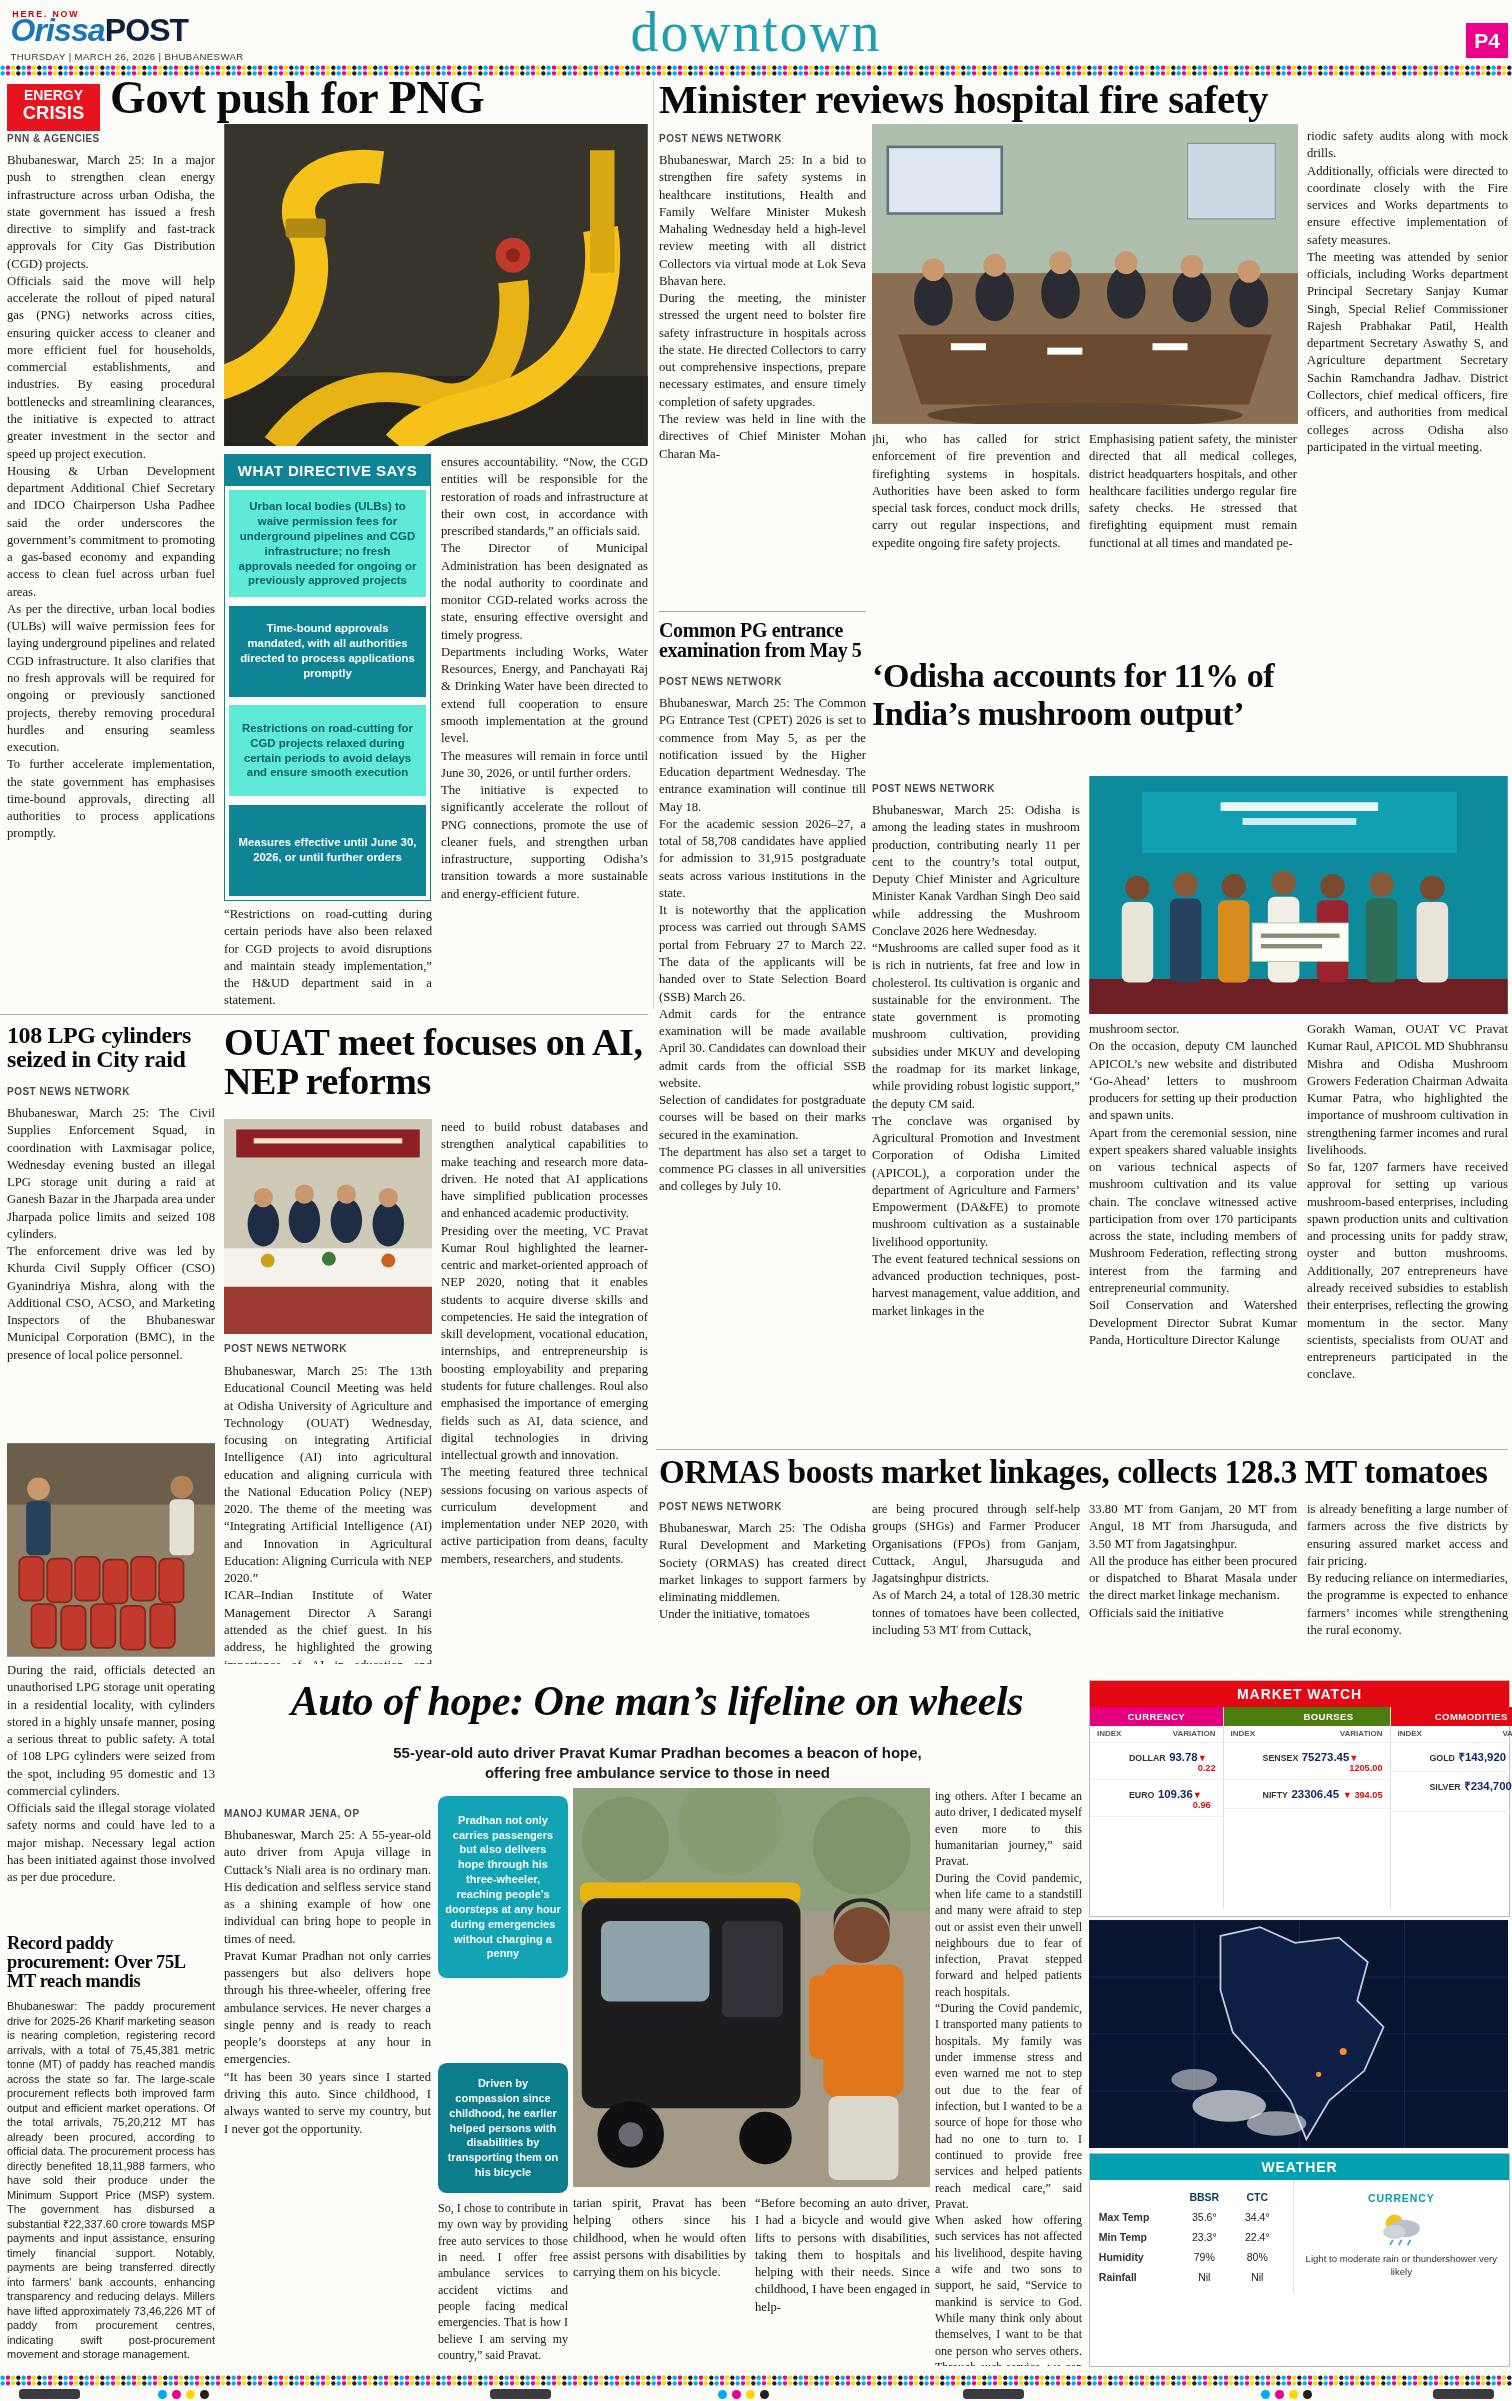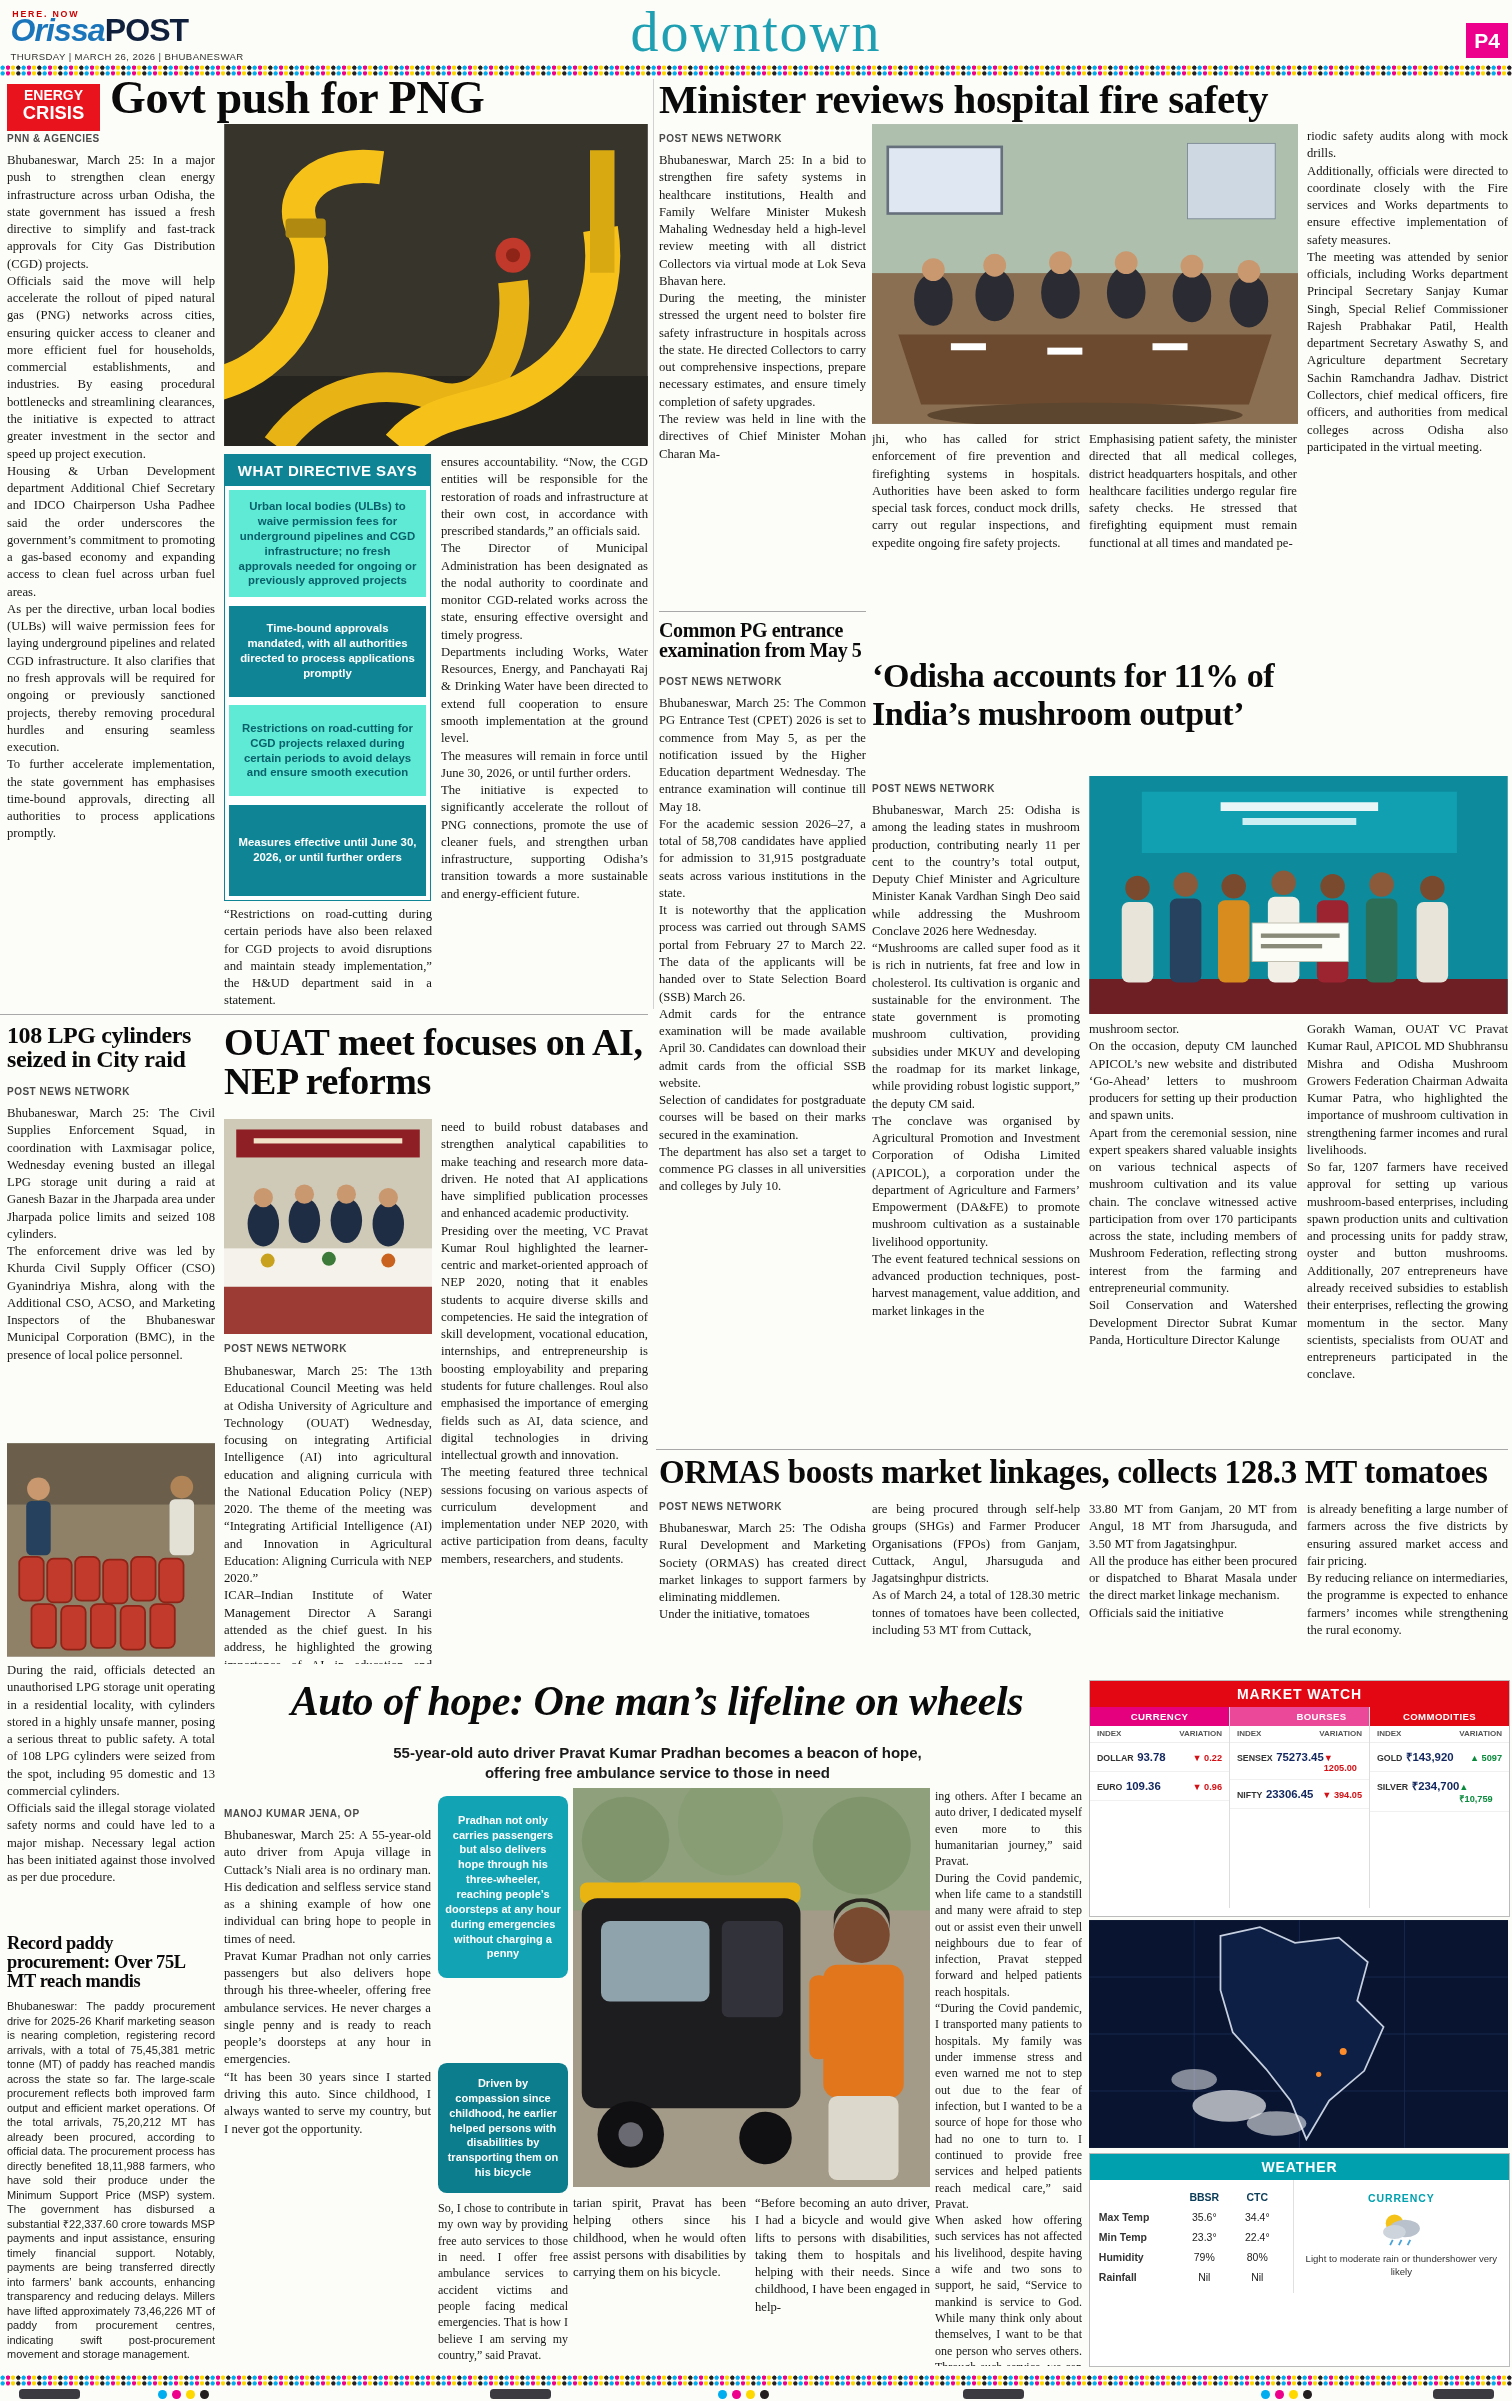--- a/index.html
+++ b/index.html
@@ -28,24 +28,24 @@
   .ditem{font:bold 11.4px/1.3 "Liberation Sans",sans-serif;text-align:center;padding:8.8px 8px;margin:4.4px;flex:1;display:flex;align-items:center;justify-content:center;}
   .ditem.light{background:#5eead4;color:#0a5f6b;}
   .ditem.dark{background:#0e8494;color:#fff;}
   .banner{background:#c3161c;color:#fff;font:800 16.6px/1 "Liberation Sans",sans-serif;text-align:center;letter-spacing:1.8px;display:flex;align-items:center;justify-content:center;}
   .callout{background:#12a3b4;color:#fff;font:bold 11px/1.35 "Liberation Sans",sans-serif;text-align:center;border-radius:8.8px;padding:10.5px 7px;display:flex;align-items:center;}
   .callout.dark{background:#0c7d8c;}
   .mw{border:0.9px solid #bbb;background:#fff;}
   .mw-head{background:#e30613;color:#fff;font:800 14px/1 "Liberation Sans",sans-serif;text-align:center;padding:6.1px 0;letter-spacing:0.9px;}
   .mw-group{flex:1;border-right:0.9px solid #ddd;display:flex;flex-direction:column;}
   .mw-ghead{color:#fff;font:bold 9.6px/1 "Liberation Sans",sans-serif;text-align:center;padding:4.4px 0;letter-spacing:0.4px;}
-  .g-currency{background:#e5007d;} .g-bourses{background:#ec4899;padding-left:44px;} .g-commodities{background:#e30613;}
+  .g-currency{background:#e5007d;} .g-bourses{background:#4d7c0f;padding-left:44px;} .g-commodities{background:#e30613;}
   .mw-sub{display:flex;justify-content:space-between;font:bold 8px "Liberation Sans",sans-serif;color:#555;padding:3.5px 7px;border-bottom:0.9px solid #eee;}
   .mw-row{display:flex;justify-content:space-between;align-items:baseline;padding:6.1px 7px;border-bottom:0.9px solid #f0f0f0;}
-  .mw-lab{font:bold 8.8px "Liberation Sans",sans-serif;color:#333;}
+  .mw-lab{font:bold 8.8px "Liberation Sans",sans-serif;color:#333;margin-left:32px;}
   .mw-val{font:bold 11.4px "Liberation Sans",sans-serif;color:#12265e;margin-left:3.5px;}
   .mw-chg{font:bold 9.2px "Liberation Sans",sans-serif;}
   .chg-down{color:#d31116;} .chg-up{color:#0a8a3c;}
   .wx{border:0.9px solid #bbb;background:#fff;}
   .wx-head{background:#00a0af;color:#fff;font:800 14px/1 "Liberation Sans",sans-serif;text-align:center;padding:6.1px 0;letter-spacing:0.9px;}
   .wx-table{display:grid;grid-template-columns:79px 53px 53px;font:10.5px "Liberation Sans",sans-serif;color:#222;row-gap:8px;padding:10.5px 8.8px;}
   .wx-cityhead{font-weight:bold;color:#0a3b57;text-align:center;}
   .wx-lab{font-weight:bold;color:#333;}
   .wx-val{text-align:center;}
   .fc-lab{font:800 10.5px "Liberation Sans",sans-serif;color:#00a0af;letter-spacing:0.9px;text-align:center;}

